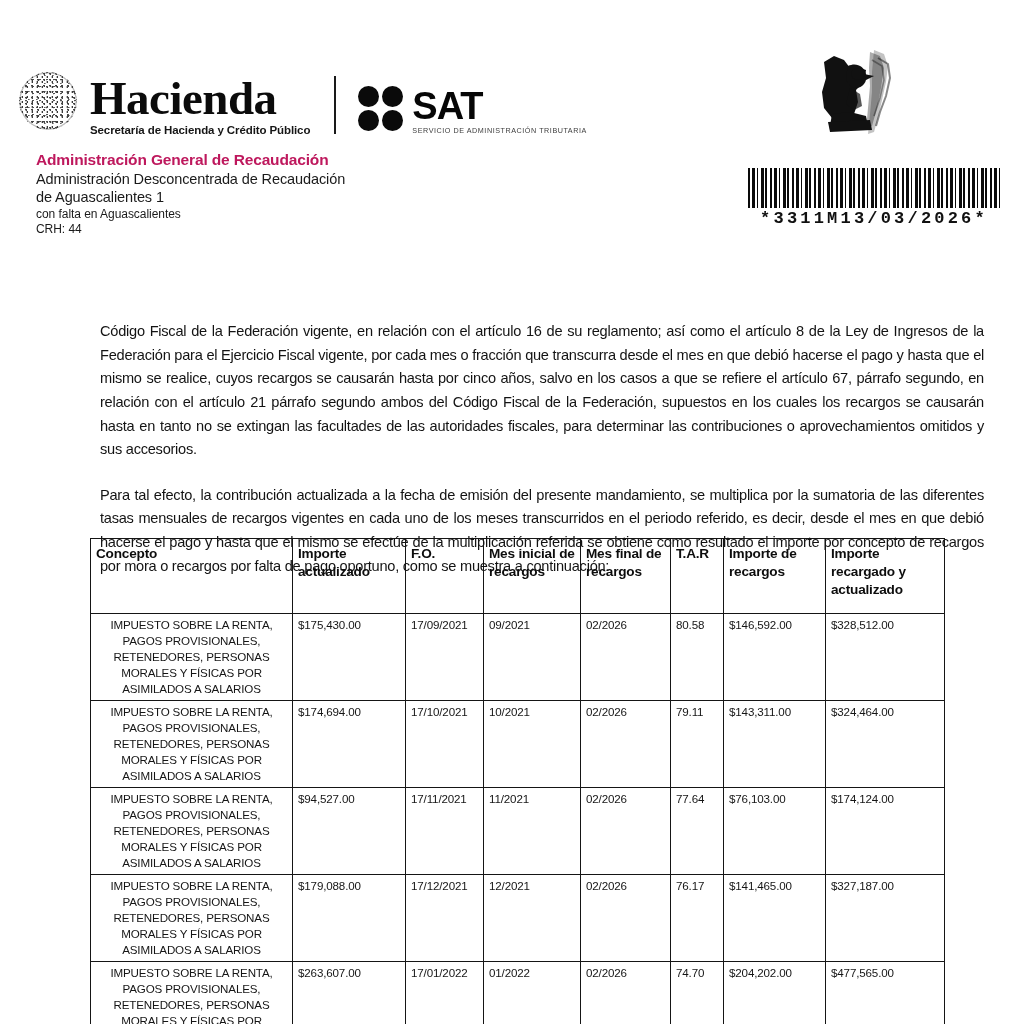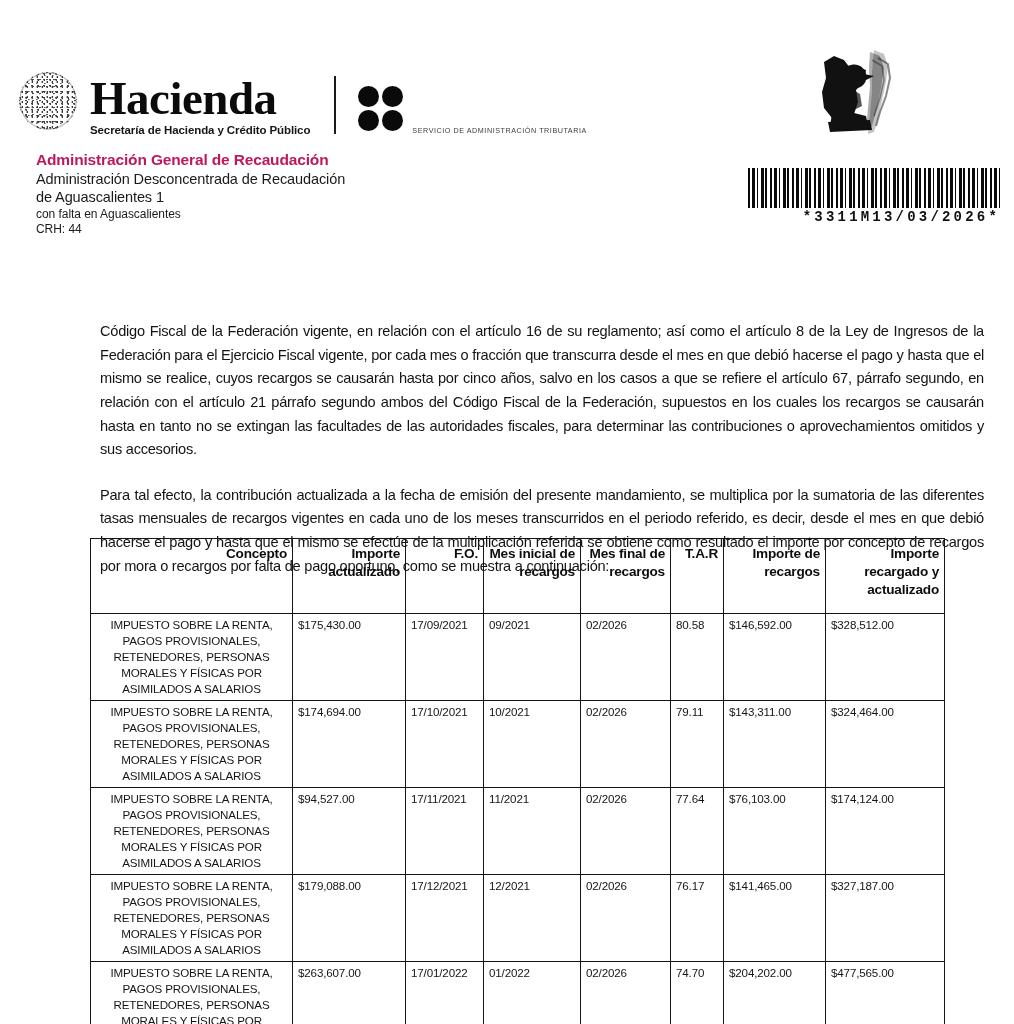--- a/index.html
+++ b/index.html
@@ -187,23 +187,23 @@
       #ffffff 7px, #ffffff 9px,
       #0a0a0a 9px, #0a0a0a 10px,
       #ffffff 10px, #ffffff 13px,
       #0a0a0a 13px, #0a0a0a 16px,
       #ffffff 16px, #ffffff 17px,
       #0a0a0a 17px, #0a0a0a 19px,
       #ffffff 19px, #ffffff 22px
     );
   }
   .barcode-text {
-    text-align: right;
+    text-align: center;
     font-family: "Liberation Mono", monospace;
-    font-size: 14px;
+    font-size: 17px;
     letter-spacing: 3.2px;
     color: #111111;
     margin-top: 1px;
     font-weight: 700;
   }
 
   
   .body-zone {
     position: absolute;
     top: 292px;
@@ -232,21 +232,21 @@
     width: 854px;
     table-layout: fixed;
   }
   table.recargos th,
   table.recargos td {
     border: 1.4px solid #151515;
     vertical-align: top;
     padding: 3px 5px;
   }
   table.recargos thead th {
-    text-align: right;
+    text-align: left;
     font-size: 13.6px;
     font-weight: 700;
     color: #0d0d0d;
     line-height: 1.34;
     letter-spacing: -0.2px;
     padding-top: 6px;
     padding-bottom: 6px;
     height: 62px;
     vertical-align: top;
   }
@@ -291,20 +291,21 @@
       <div class="logo-divider"></div>
 
       <div class="sat-block">
         <div class="sat-dots">
           <i></i>
             <i></i>
             <i></i>
             <i></i>
         </div>
         <div class="sat-text">
+          <div class="sat-word">SAT</div>
           <div class="sat-sub">SERVICIO DE ADMINISTRACIÓN TRIBUTARIA</div>
         </div>
       </div>
 
     </div>
 
     <div class="admin-block">
       <div class="admin-l1">Administración General de Recaudación</div>
       <div class="admin-l2">Administración Desconcentrada de Recaudación</div>
       <div class="admin-l3">de  Aguascalientes 1</div>

